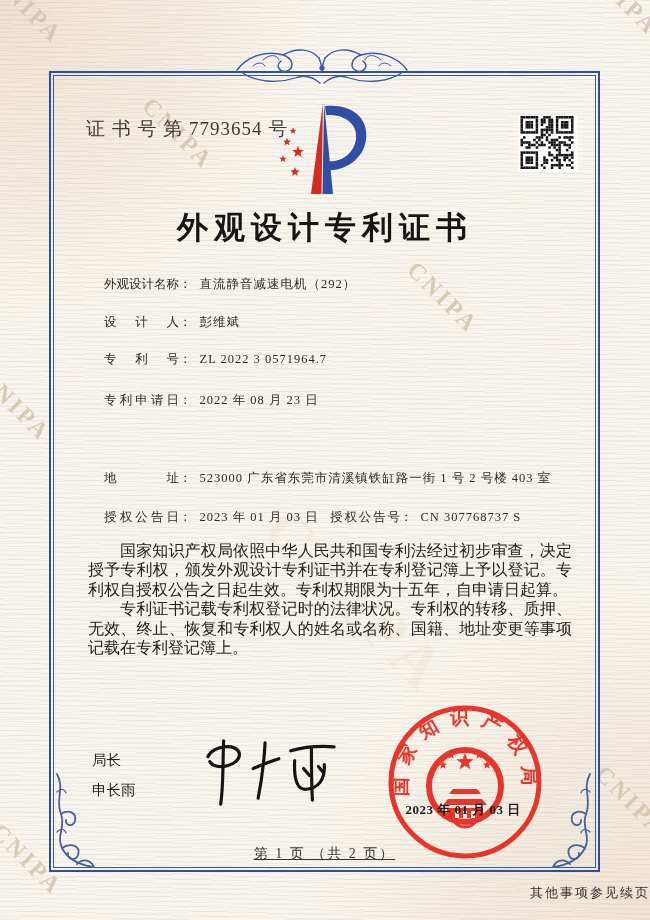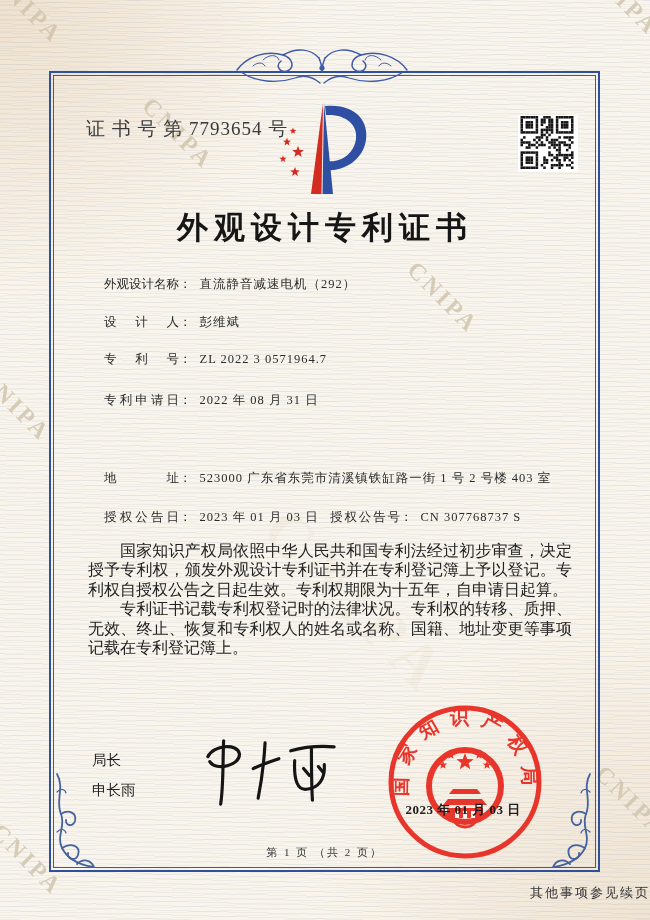--- a/index.html
+++ b/index.html
@@ -45,21 +45,21 @@
   .fvalue{letter-spacing:1px;}
   .pair2{position:absolute;left:242px;top:0;}
   .bodytext{
     position:absolute;left:88px;top:541px;width:484px;
     font-size:16px;line-height:19.4px;color:#222;text-align:justify;
   }
   .bodytext p{margin:0;text-indent:2em;}
   .signer{position:absolute;left:92px;top:745px;font-size:14.5px;color:#222;line-height:30px;}
   .pageno{
     position:absolute;left:49px;width:551px;top:845px;text-align:center;
-    font-size:11px;color:#333;letter-spacing:2px;
+    font-size:14px;color:#333;letter-spacing:2px;text-decoration:underline;
   }
   .footnote{
     position:absolute;left:0;right:0;top:884px;text-align:right;
     font-size:13px;color:#333;letter-spacing:2px;
   }
   .sealdate{
     position:absolute;left:400px;top:801px;width:126px;text-align:center;
     font-size:13px;font-weight:bold;color:#1c1c1c;z-index:6;letter-spacing:.5px;
   }
   svg{display:block;}
@@ -344,21 +344,21 @@
   <div class="frow" style="top:276px">
     <span class="flabel">外观设计名称</span><span class="fcolon">：</span><span class="fvalue">直流静音减速电机（292）</span>
   </div>
   <div class="frow" style="top:314px">
     <span class="flabel">设计人</span><span class="fcolon">：</span><span class="fvalue">彭维斌</span>
   </div>
   <div class="frow" style="top:351px">
     <span class="flabel">专利号</span><span class="fcolon">：</span><span class="fvalue">ZL 2022 3 0571964.7</span>
   </div>
   <div class="frow" style="top:392px">
-    <span class="flabel">专利申请日</span><span class="fcolon">：</span><span class="fvalue">2022 年 08 月 31 日</span>
+    <span class="flabel">专利申请日</span><span class="fcolon">：</span><span class="fvalue">2022 年 08 月 23 日</span>
   </div>
   <div class="frow" style="top:470px">
     <span class="flabel">地址</span><span class="fcolon">：</span><span class="fvalue">523000 广东省东莞市清溪镇铁缸路一街 1 号 2 号楼 403 室</span>
   </div>
   <div class="frow" style="top:509px">
     <span class="flabel">授权公告日</span><span class="fcolon">：</span><span class="fvalue">2023 年 01 月 03 日</span>
     <span class="pair2">
       <span class="flabel2">授权公告号</span><span class="fcolon">：</span><span class="fvalue">CN 307768737 S</span>
     </span>
   </div>

